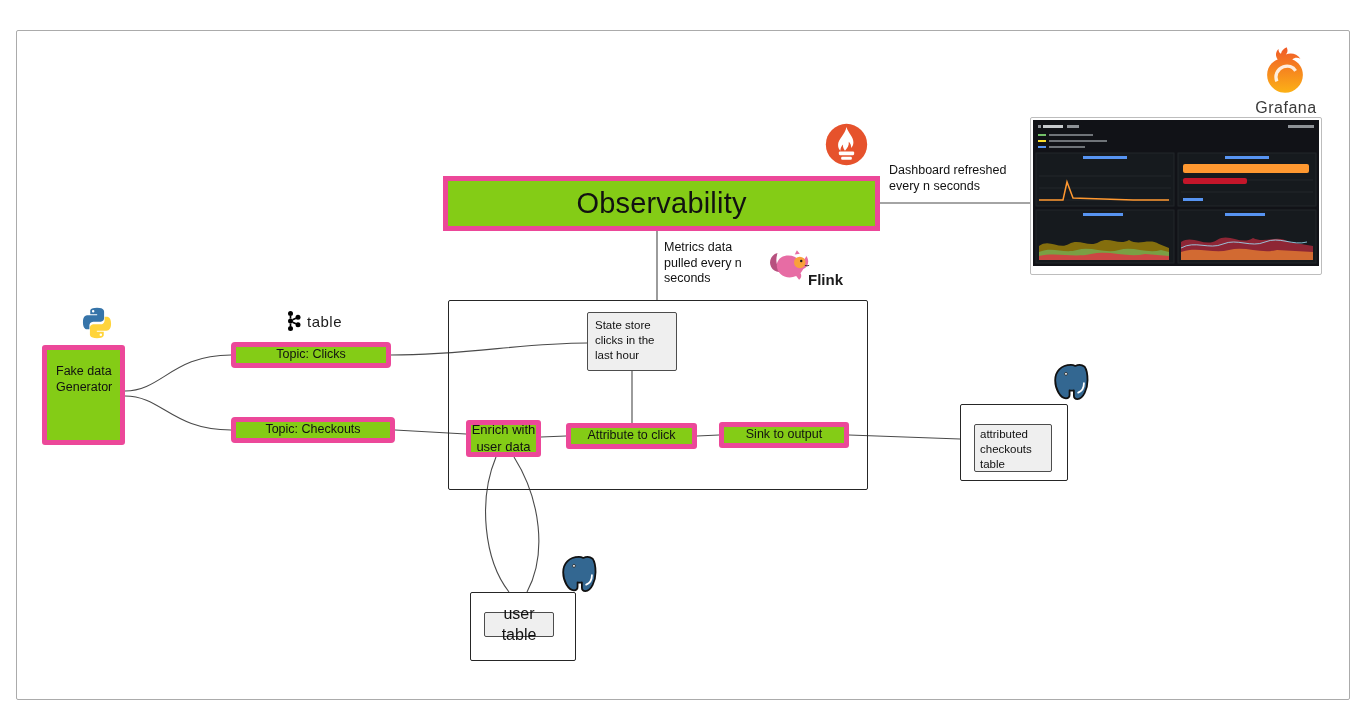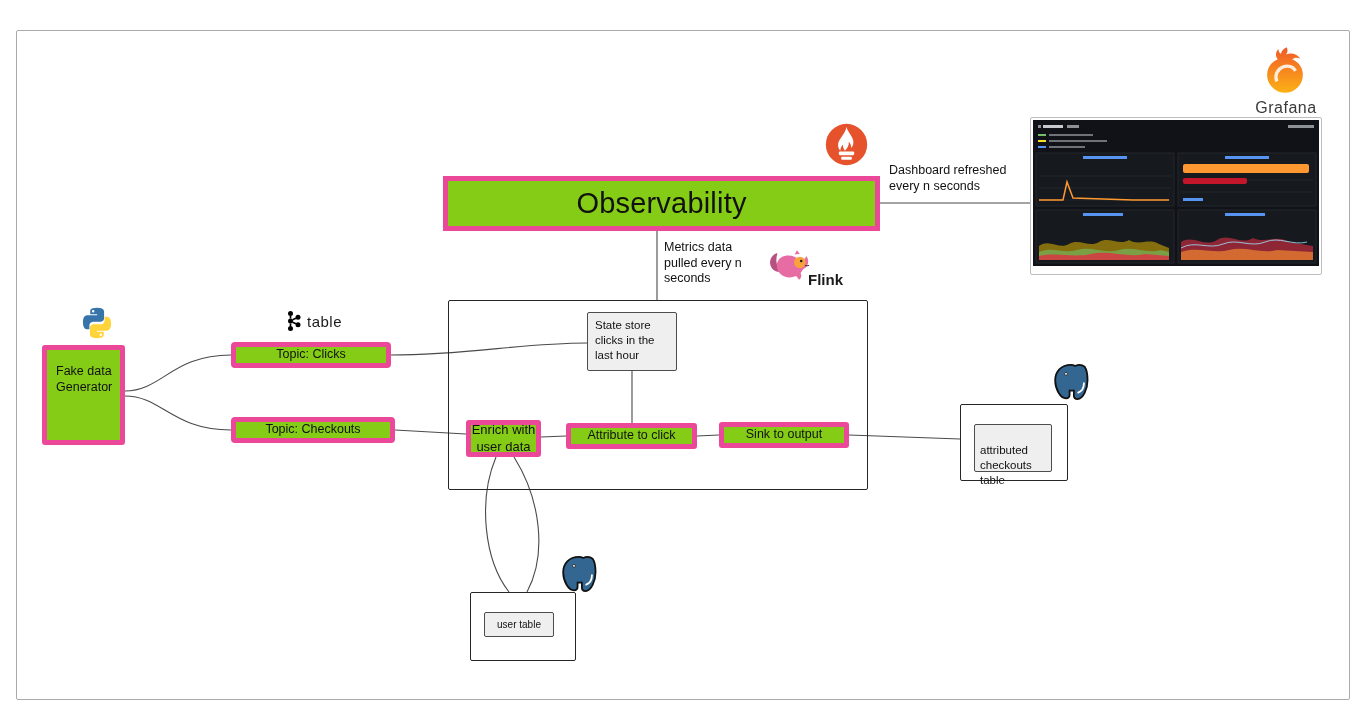--- a/index.html
+++ b/index.html
@@ -186,33 +186,33 @@
   <div class="logo-label" style="left:307px; top:313px; font-size:15px; font-weight:500; letter-spacing:.5px;">table</div>
 
   <div class="box centered r4" style="left:231px; top:342px; width:160px; height:26px;">
     <span>Topic: Clicks</span>
   </div>
   <div class="box centered r4" style="left:231px; top:417px; width:164px; height:26px;">
     <span>Topic: Checkouts</span>
   </div>
 
   <div class="container-box" style="left:960px; top:404px; width:108px; height:77px; background:#fff;"></div>
-  <div class="gray-node" style="left:974px; top:424px; width:78px; height:48px; padding:18px 3px 2px 5px;">
+  <div class="gray-node" style="left:974px; top:424px; width:78px; height:48px; padding:2px 3px 2px 5px;">
     <span>attributed checkouts table</span>
   </div>
   <div class="icon" style="left:1048px; top:359px; width:46px; height:47px;">
     <svg viewBox="0 0 64 64">
       <path d="M51 10c-4-3-9-3-13-1-2-1-4-1.5-6-1.5C18 7.5 10 17 10 29c0 12 7 25 15 25 3 0 5-2 5-5v-6c1 .3 2 .4 3 .4s2-.1 3-.4v7c0 3 2 5 5 5 8 0 14-14 14-26 0-8-1-15-4-19z" fill="#336791" stroke="#111" stroke-width="2.5" stroke-linejoin="round"></path>
       <circle cx="25" cy="20" r="2" fill="#fff" stroke="#111" stroke-width="1"></circle>
       <path d="M42 46c5-2 8-7 8-13" stroke="#fff" stroke-width="2.5" fill="none" stroke-linecap="round"></path>
     </svg>
   </div>
 
   <div class="container-box" style="left:470px; top:592px; width:106px; height:69px; background:#fff;"></div>
-  <div class="gray-node centered" style="left:484px; top:612px; width:70px; height:25px; display:flex; justify-content:center; font-size:10px;">
+  <div class="gray-node centered" style="left:484px; top:612px; width:70px; height:25px; display:flex; justify-content:center; font-size:16px;">
     <span>user table</span>
   </div>
   <div class="icon" style="left:556px; top:551px; width:46px; height:47px;">
     <svg viewBox="0 0 64 64">
       <path d="M51 10c-4-3-9-3-13-1-2-1-4-1.5-6-1.5C18 7.5 10 17 10 29c0 12 7 25 15 25 3 0 5-2 5-5v-6c1 .3 2 .4 3 .4s2-.1 3-.4v7c0 3 2 5 5 5 8 0 14-14 14-26 0-8-1-15-4-19z" fill="#336791" stroke="#111" stroke-width="2.5" stroke-linejoin="round"></path>
       <circle cx="25" cy="20" r="2" fill="#fff" stroke="#111" stroke-width="1"></circle>
       <path d="M42 46c5-2 8-7 8-13" stroke="#fff" stroke-width="2.5" fill="none" stroke-linecap="round"></path>
     </svg>
   </div>
 

